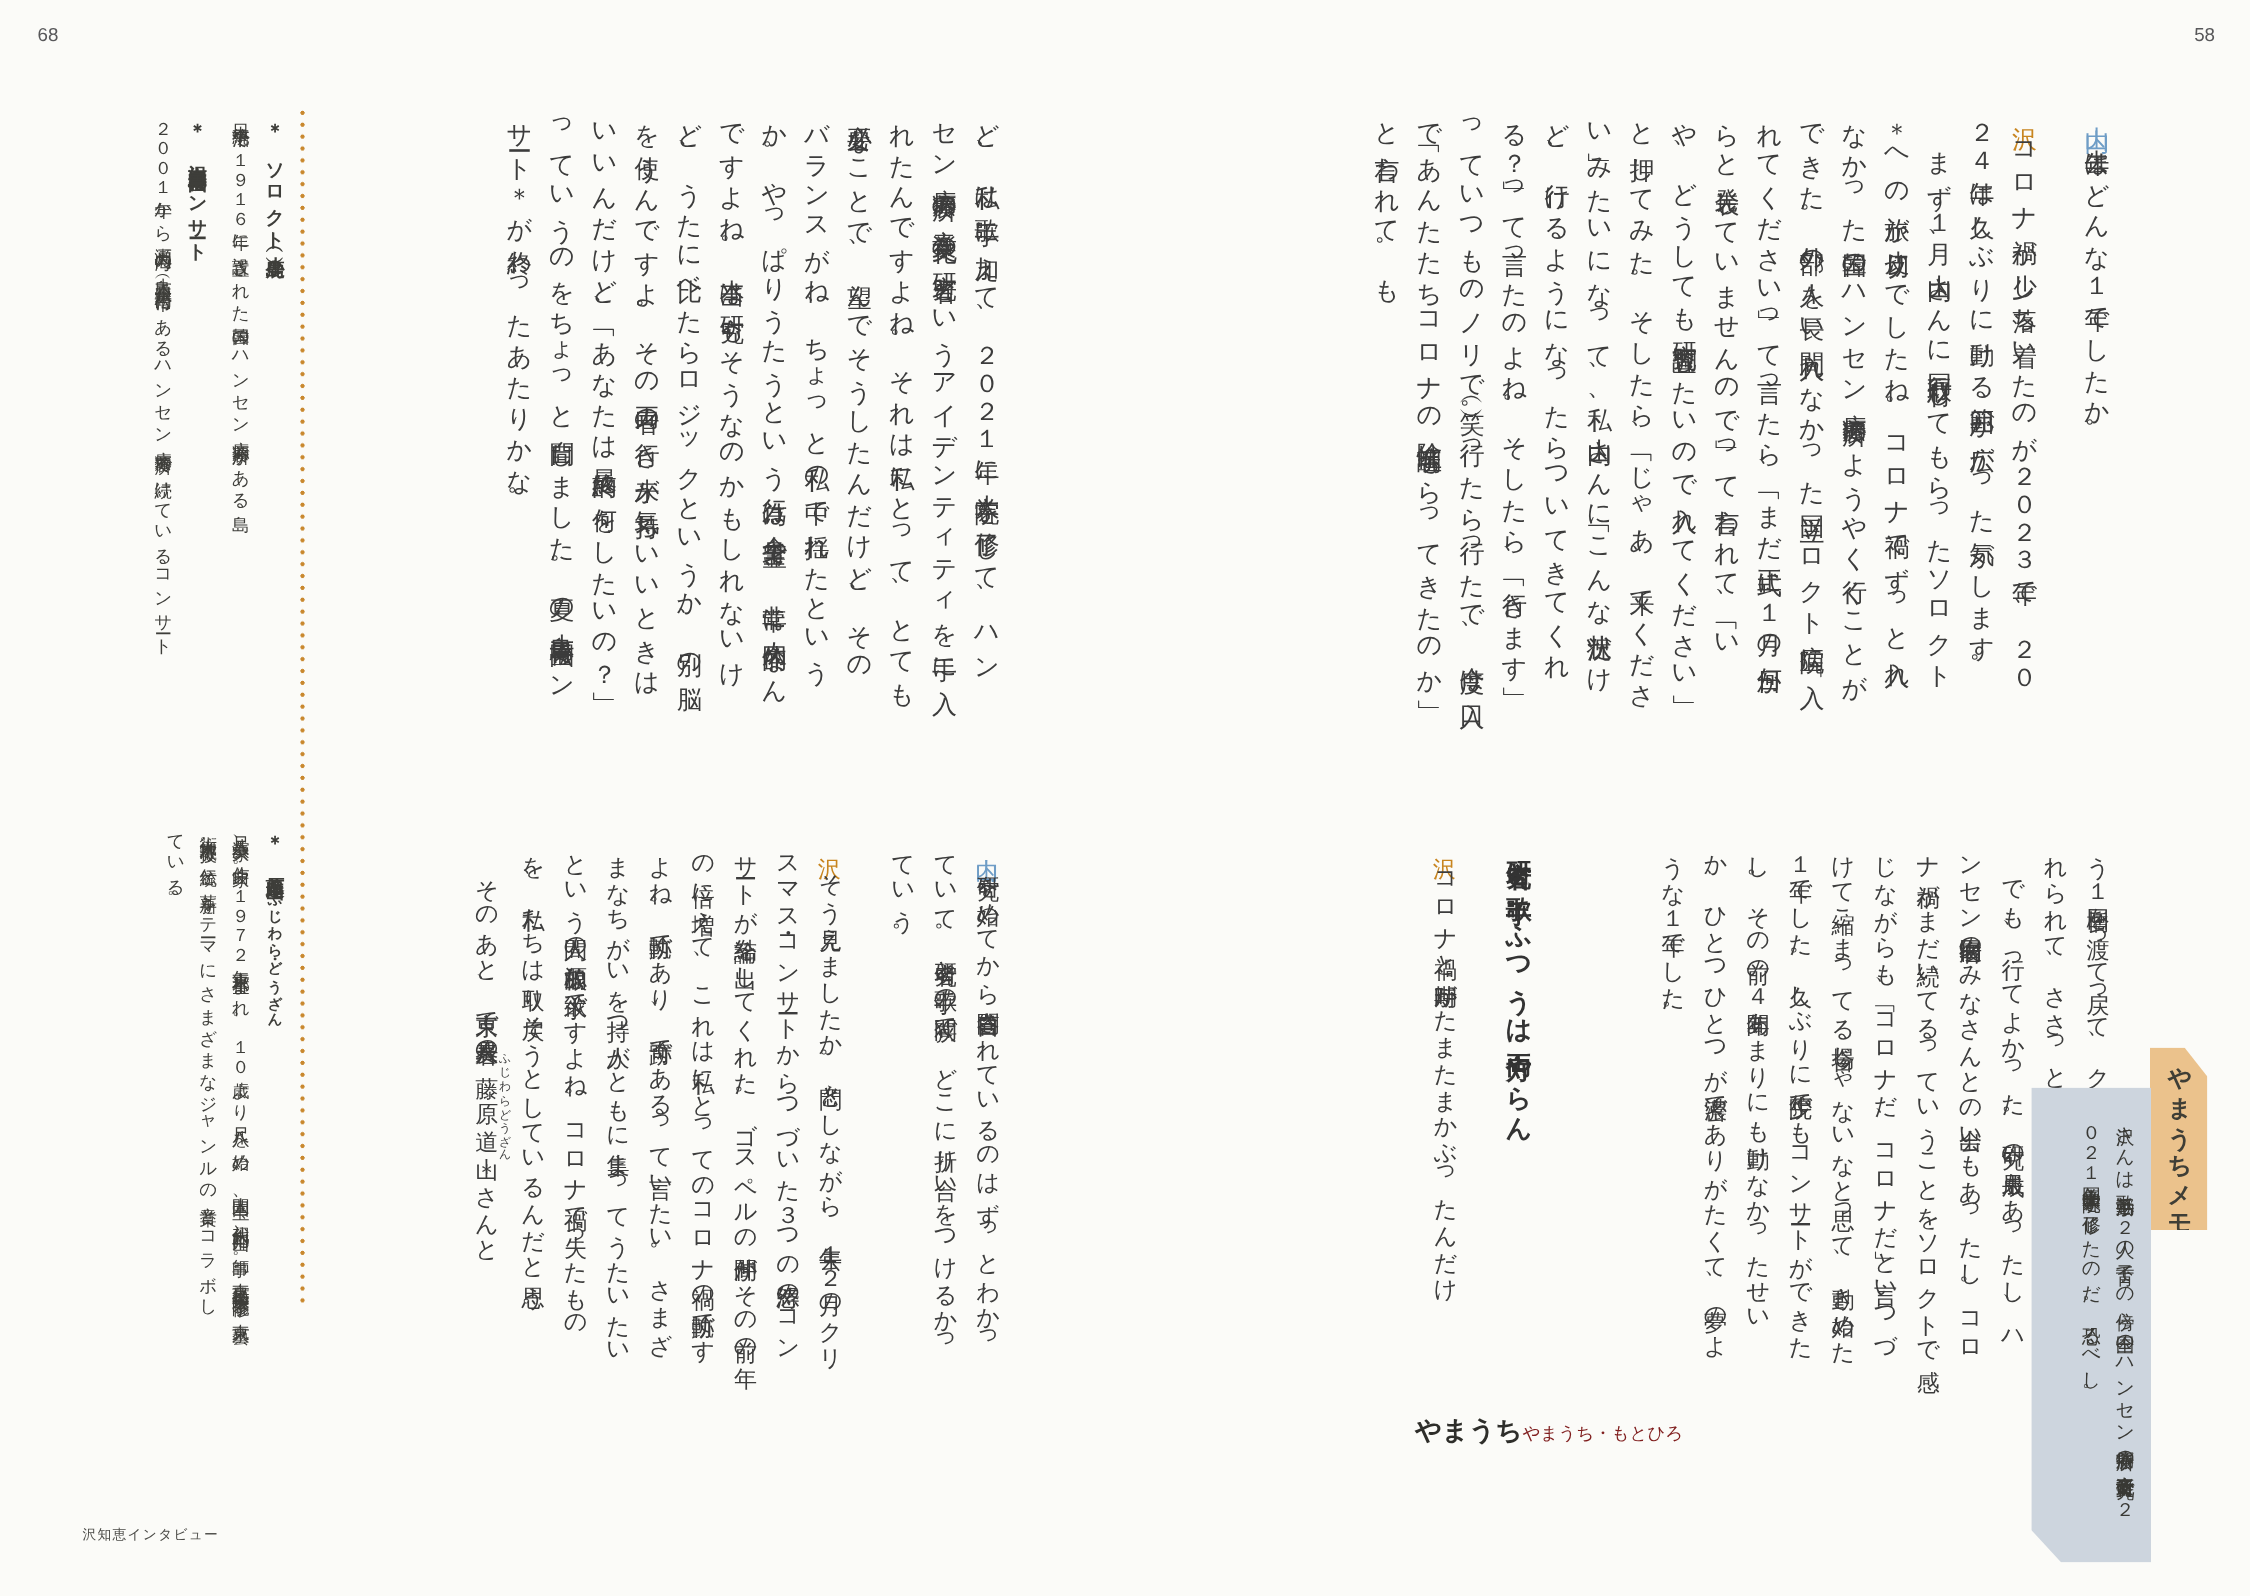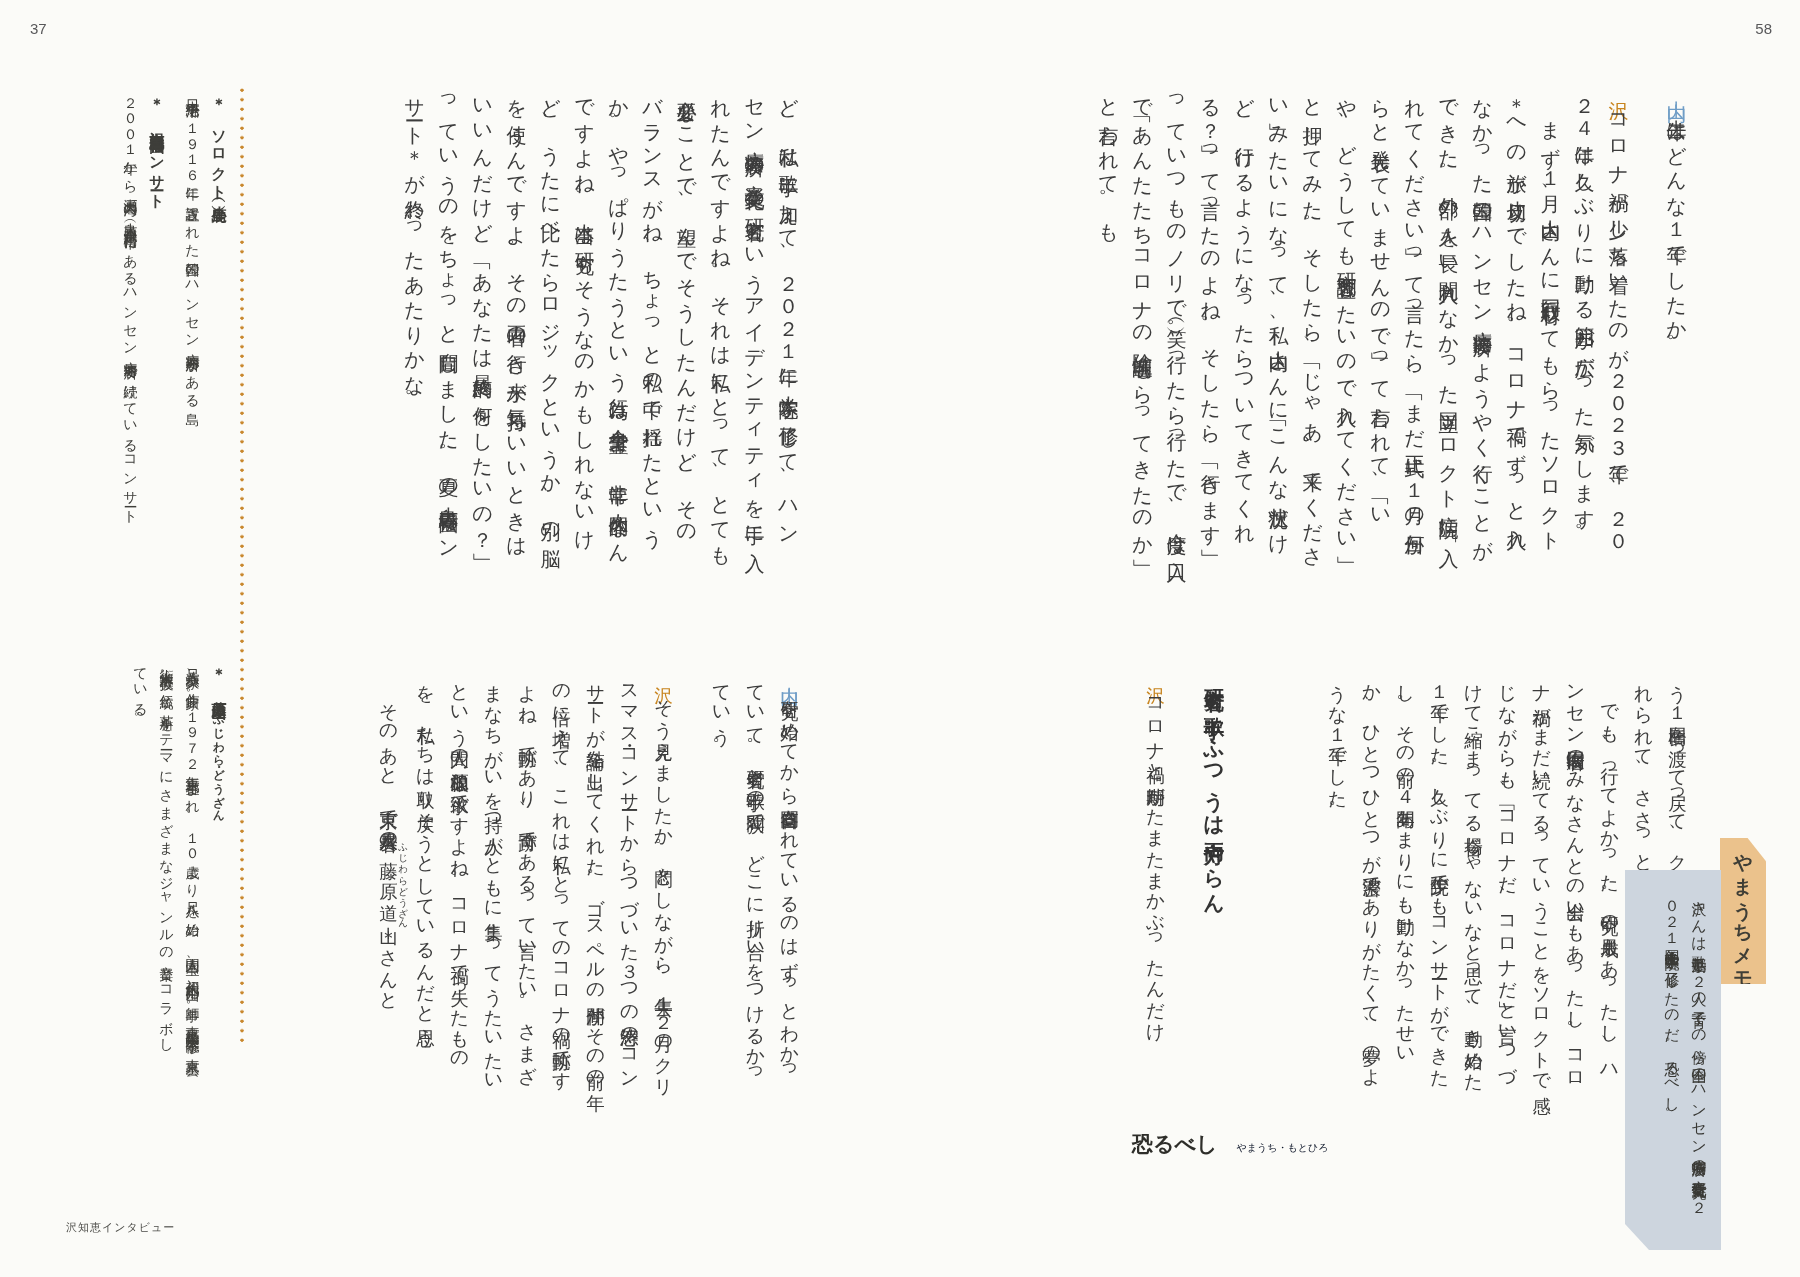--- a/index.html
+++ b/index.html
@@ -62,37 +62,37 @@
     background:#cdd5de;box-sizing:border-box;
     clip-path:polygon(0 0,100% 0,100% 100%,24px 100%,0 calc(100% - 26px));
     writing-mode:vertical-rl;
     font-family:"Liberation Sans","DejaVu Sans",sans-serif;
     font-size:15px;line-height:27px;letter-spacing:0.8px;color:#393935;
     padding:20px 8px 30px 7px;
   }
 
   #bio{position:absolute;left:1132px;top:1130px;width:480px;font-family:"Liberation Sans","DejaVu Sans",sans-serif;}
   .bio-name{font-weight:700;font-size:21px;color:#2e2e2a;}
-  .bio-reading{font-size:10px;color:#0f172a;margin-left:19px;}
+  .bio-reading{font-size:14px;color:#7f1d1d;margin-left:0;}
   .bio-text{font-size:15.5px;line-height:26.5px;color:#3a3a38;letter-spacing:0.3px;white-space:pre-line;margin-top:10px;}
 
   .pagenum{position:absolute;top:20px;font-family:"Liberation Sans","DejaVu Sans",sans-serif;font-size:15px;color:#58585a;}
   #pn-left{left:30px;}
   #pn-right{right:28px;}
   #footer{
     position:absolute;left:66px;top:1220px;
     font-family:"Liberation Sans","DejaVu Sans",sans-serif;
     font-size:11px;color:#4c4c48;letter-spacing:1px;
   }
   ruby rt{font-size:9.5px;letter-spacing:0;}
 </style>
 </head>
 <body>
 
-<div class="pagenum" id="pn-left">37</div>
+<div class="pagenum" id="pn-left">68</div>
 <div class="pagenum" id="pn-right">58</div>
 
 <div id="p36b1" class="vblock b-large">
   <p class="para"><span class="spk spk-yamauchi">山内</span><span>去年はどんな１年でしたか。</span></p>
   <div class="gap">
     <p class="para"><span class="spk spk-sawa">沢</span><span>コロナ禍が少し落ち着いたのが２０２３年で、２０２４年は久しぶりに動ける範囲が広がった気がします。</span></p>
     <p class="para">　まず１月、山内さんに同行取材してもらったソロクト＊への旅が皮切りでしたね。コロナ禍でずっと入れなかった韓国のハンセン病療養所にようやく行くことができた。外部の人を長い間入れなかった国立ソロクト病院に「入れてください」って言ったら、「まだ正式に１月の何日からと発表していませんので」って言われて、「いや、どうしても研究調査したいので入れてください」と押してみた。そしたら、「じゃあ、来てください」みたいになって、私、山内さんに「こんな状況だけど、行けるようになったらついてきてくれる？」って言ったのよね。そしたら、「行きます」っていつものノリで（笑）。行ったら行ったで、今度は入口で「あんたたちコロナの陰性証明もらってきたのか」と言われて。も</p>
   </div>
 </div>
 
@@ -137,17 +137,17 @@
 
 <div id="memo-tab">
     <span>やまうちメモ</span>
   </div>
 <div id="memo-box">
     <p>沢さんは歌手活動と２人の子育ての傍ら全国のハンセン病療養所の音楽文化研究で２０２１年岡山大学大学院を修了したのだ。恐るべし。</p>
   </div>
 
 <div id="bio">
   <div>
-    <span class="bio-name">恐るべし</span><span class="bio-reading">やまうち・もとひろ</span>
+    <span class="bio-name">やまうち</span><span class="bio-reading">やまうち・もとひろ</span>
   </div>
 </div>
 
 <div id="footer">沢知恵インタビュー</div>
 
 </body></html>

